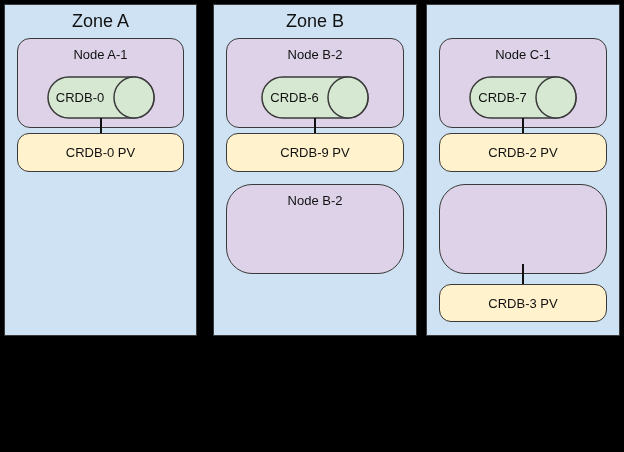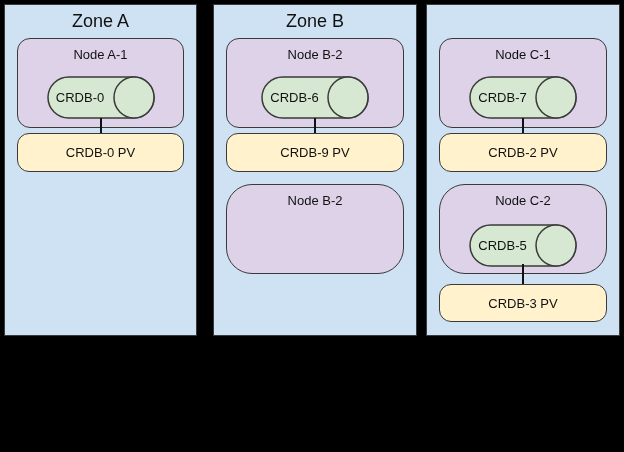--- a/index.html
+++ b/index.html
@@ -149,28 +149,20 @@
       </div>
     </div>
 
     <div class="connector conn-1"></div>
 
     <div class="pv pv-1">
       <span>CRDB-2 PV</span>
     </div>
 
     <div class="node node-2">
-      <div class="node-title">Node C-2</div>
-      <div class="cylinder cyl-2">
-        <svg width="108" height="43" viewBox="0 0 108 43">
-          <path class="cyl-fill" d="M 21.75 1 L 87 1 A 20 20.5 0 0 1 87 42 L 21.75 42 A 20.75 20.5 0 0 1 21.75 1 Z"></path>
-          <ellipse class="cyl-fill" cx="87" cy="21.5" rx="20" ry="20.5"></ellipse>
-        </svg>
-        <span class="cyl-label">CRDB-5</span>
-      </div>
     </div>
 
     <div class="connector conn-2"></div>
 
     <div class="pv pv-2">
       <span>CRDB-3 PV</span>
     </div>
   </div>
 
 </div>

